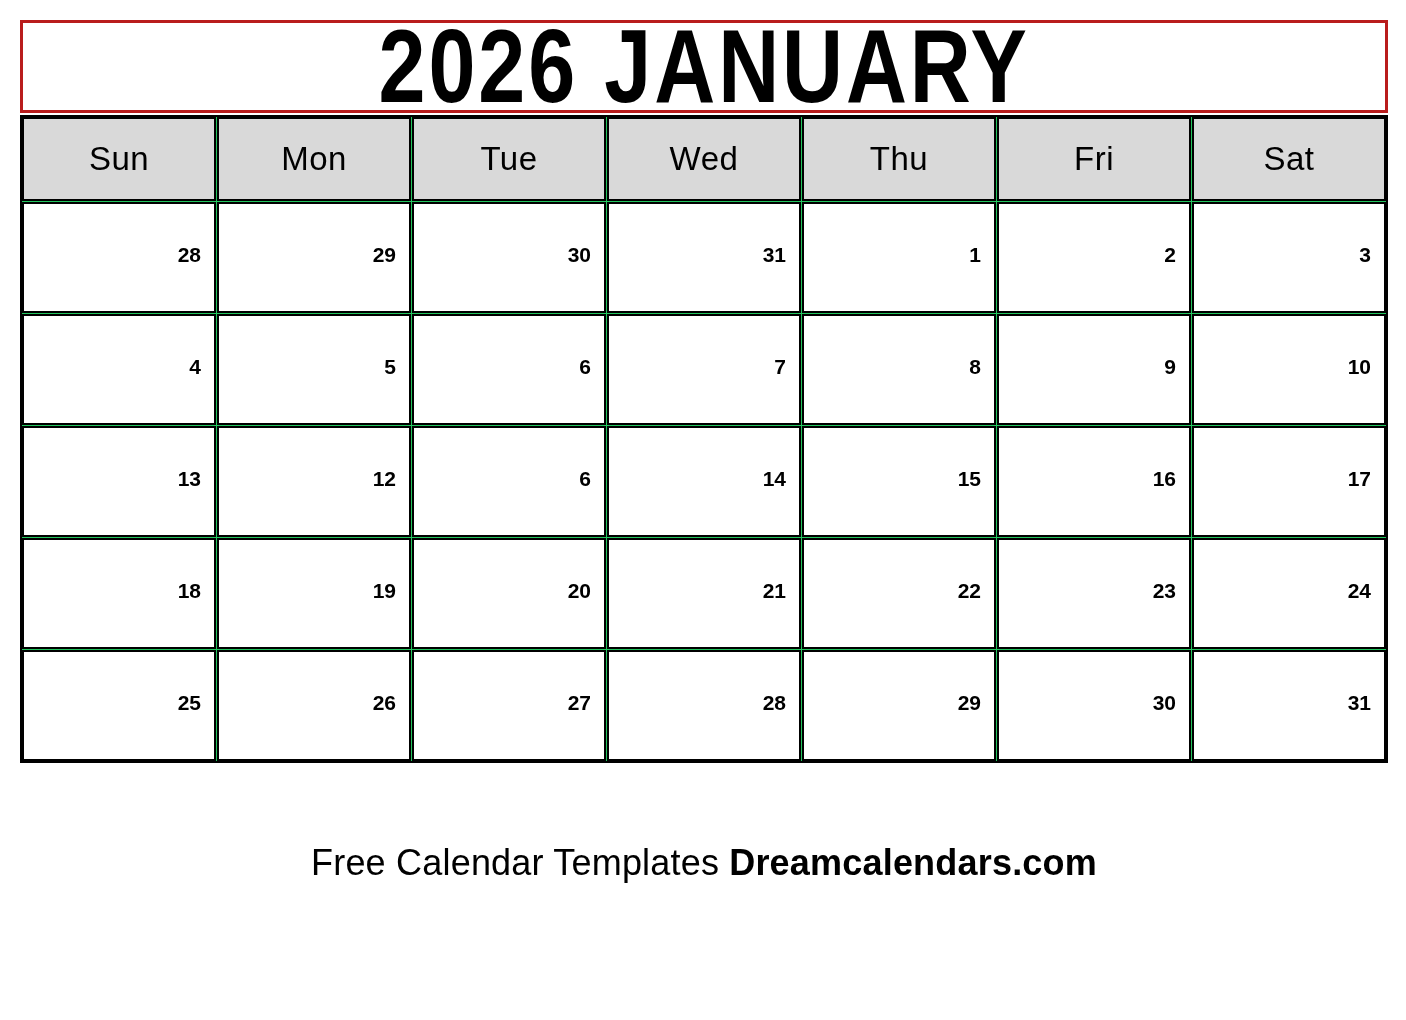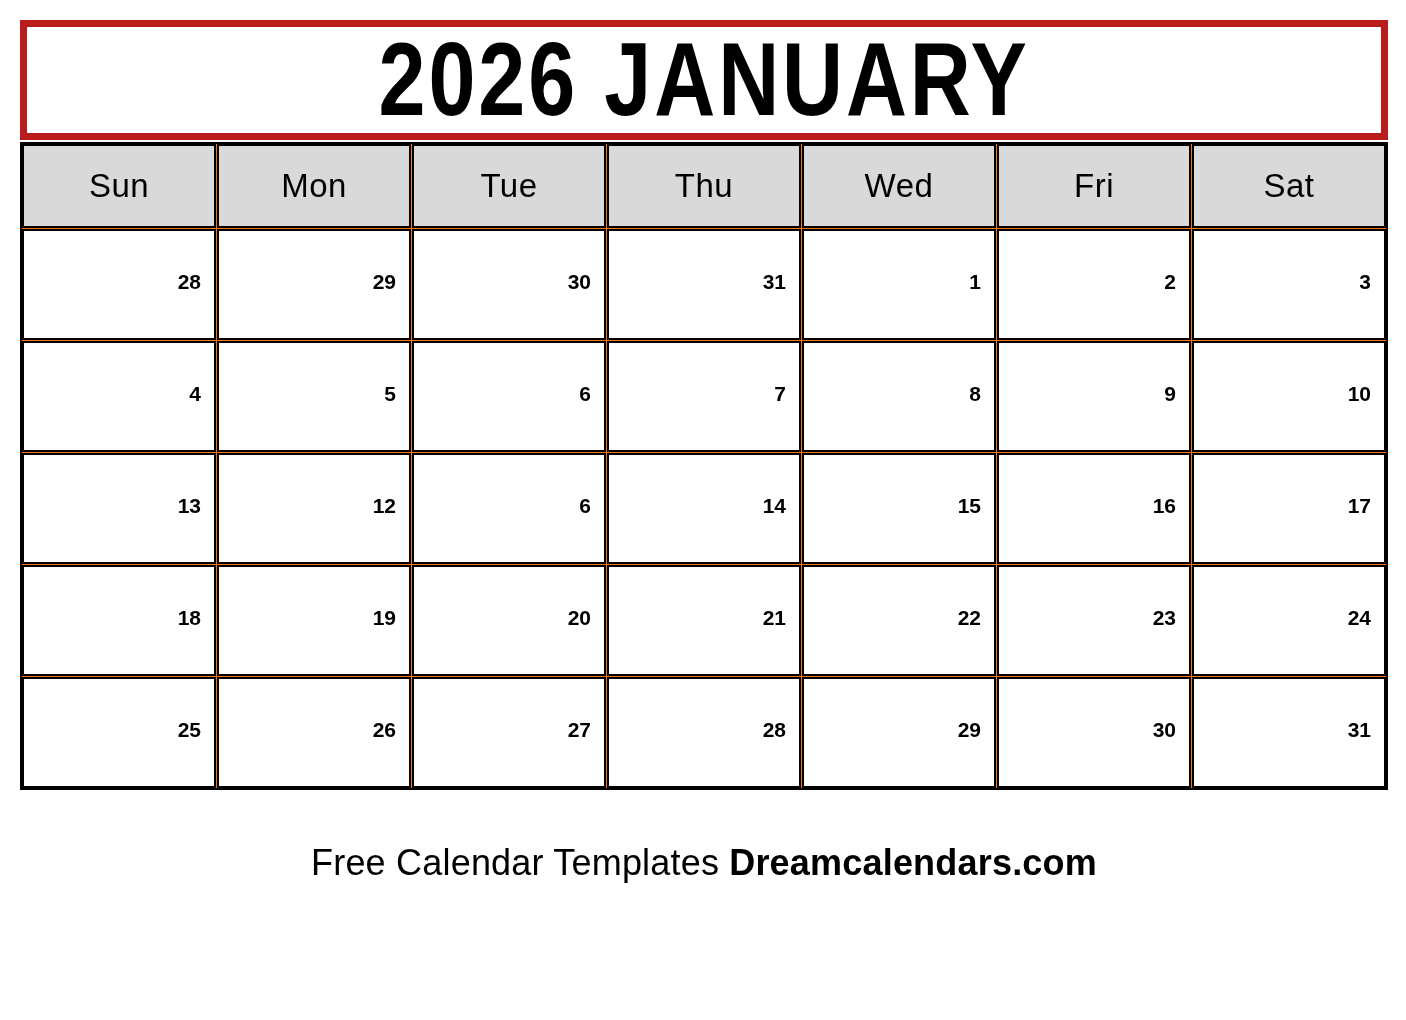--- a/index.html
+++ b/index.html
@@ -13,41 +13,41 @@
     overflow: hidden;
   }
   .page {
     position: absolute;
     left: 20px;
     top: 20px;
     width: 1368px;
   }
   .title-box {
     width: 100%;
-    height: 120px;
-    border: 7px solid #b91c1c;
+    height: 93px;
+    border: 3px solid #b91c1c;
     display: flex;
     align-items: center;
     justify-content: center;
     background: #ffffff;
   }
   .title-text {
     font-size: 88px;
     font-weight: 700;
     letter-spacing: 3px;
     line-height: 1;
     transform: scale(0.96, 1.18);
     transform-origin: center;
     white-space: nowrap;
   }
   .calendar-grid {
     margin-top: 2px;
     width: 100%;
     border: 2px solid #000000;
-    background: #f97316;
+    background: #22c55e;
     display: grid;
     grid-template-columns: repeat(7, 1fr);
     grid-template-rows: 84px repeat(5, 111px);
     gap: 1px;
   }
   .weekday-cell {
     background: #d9d9d9;
     border: 2px solid #000000;
     display: flex;
     align-items: center;
@@ -87,22 +87,22 @@
 <div class="page">
 
   <div class="title-box">
     <div class="title-text">2026 JANUARY</div>
   </div>
 
   <div class="calendar-grid">
       <div class="weekday-cell">Sun</div>
       <div class="weekday-cell">Mon</div>
       <div class="weekday-cell">Tue</div>
+      <div class="weekday-cell">Wed</div>
       <div class="weekday-cell">Thu</div>
-      <div class="weekday-cell">Wed</div>
       <div class="weekday-cell">Fri</div>
       <div class="weekday-cell">Sat</div>
       <div class="day-cell">
         <span class="day-number">28</span>
       </div>
       <div class="day-cell">
         <span class="day-number">29</span>
       </div>
       <div class="day-cell">
         <span class="day-number">30</span>

